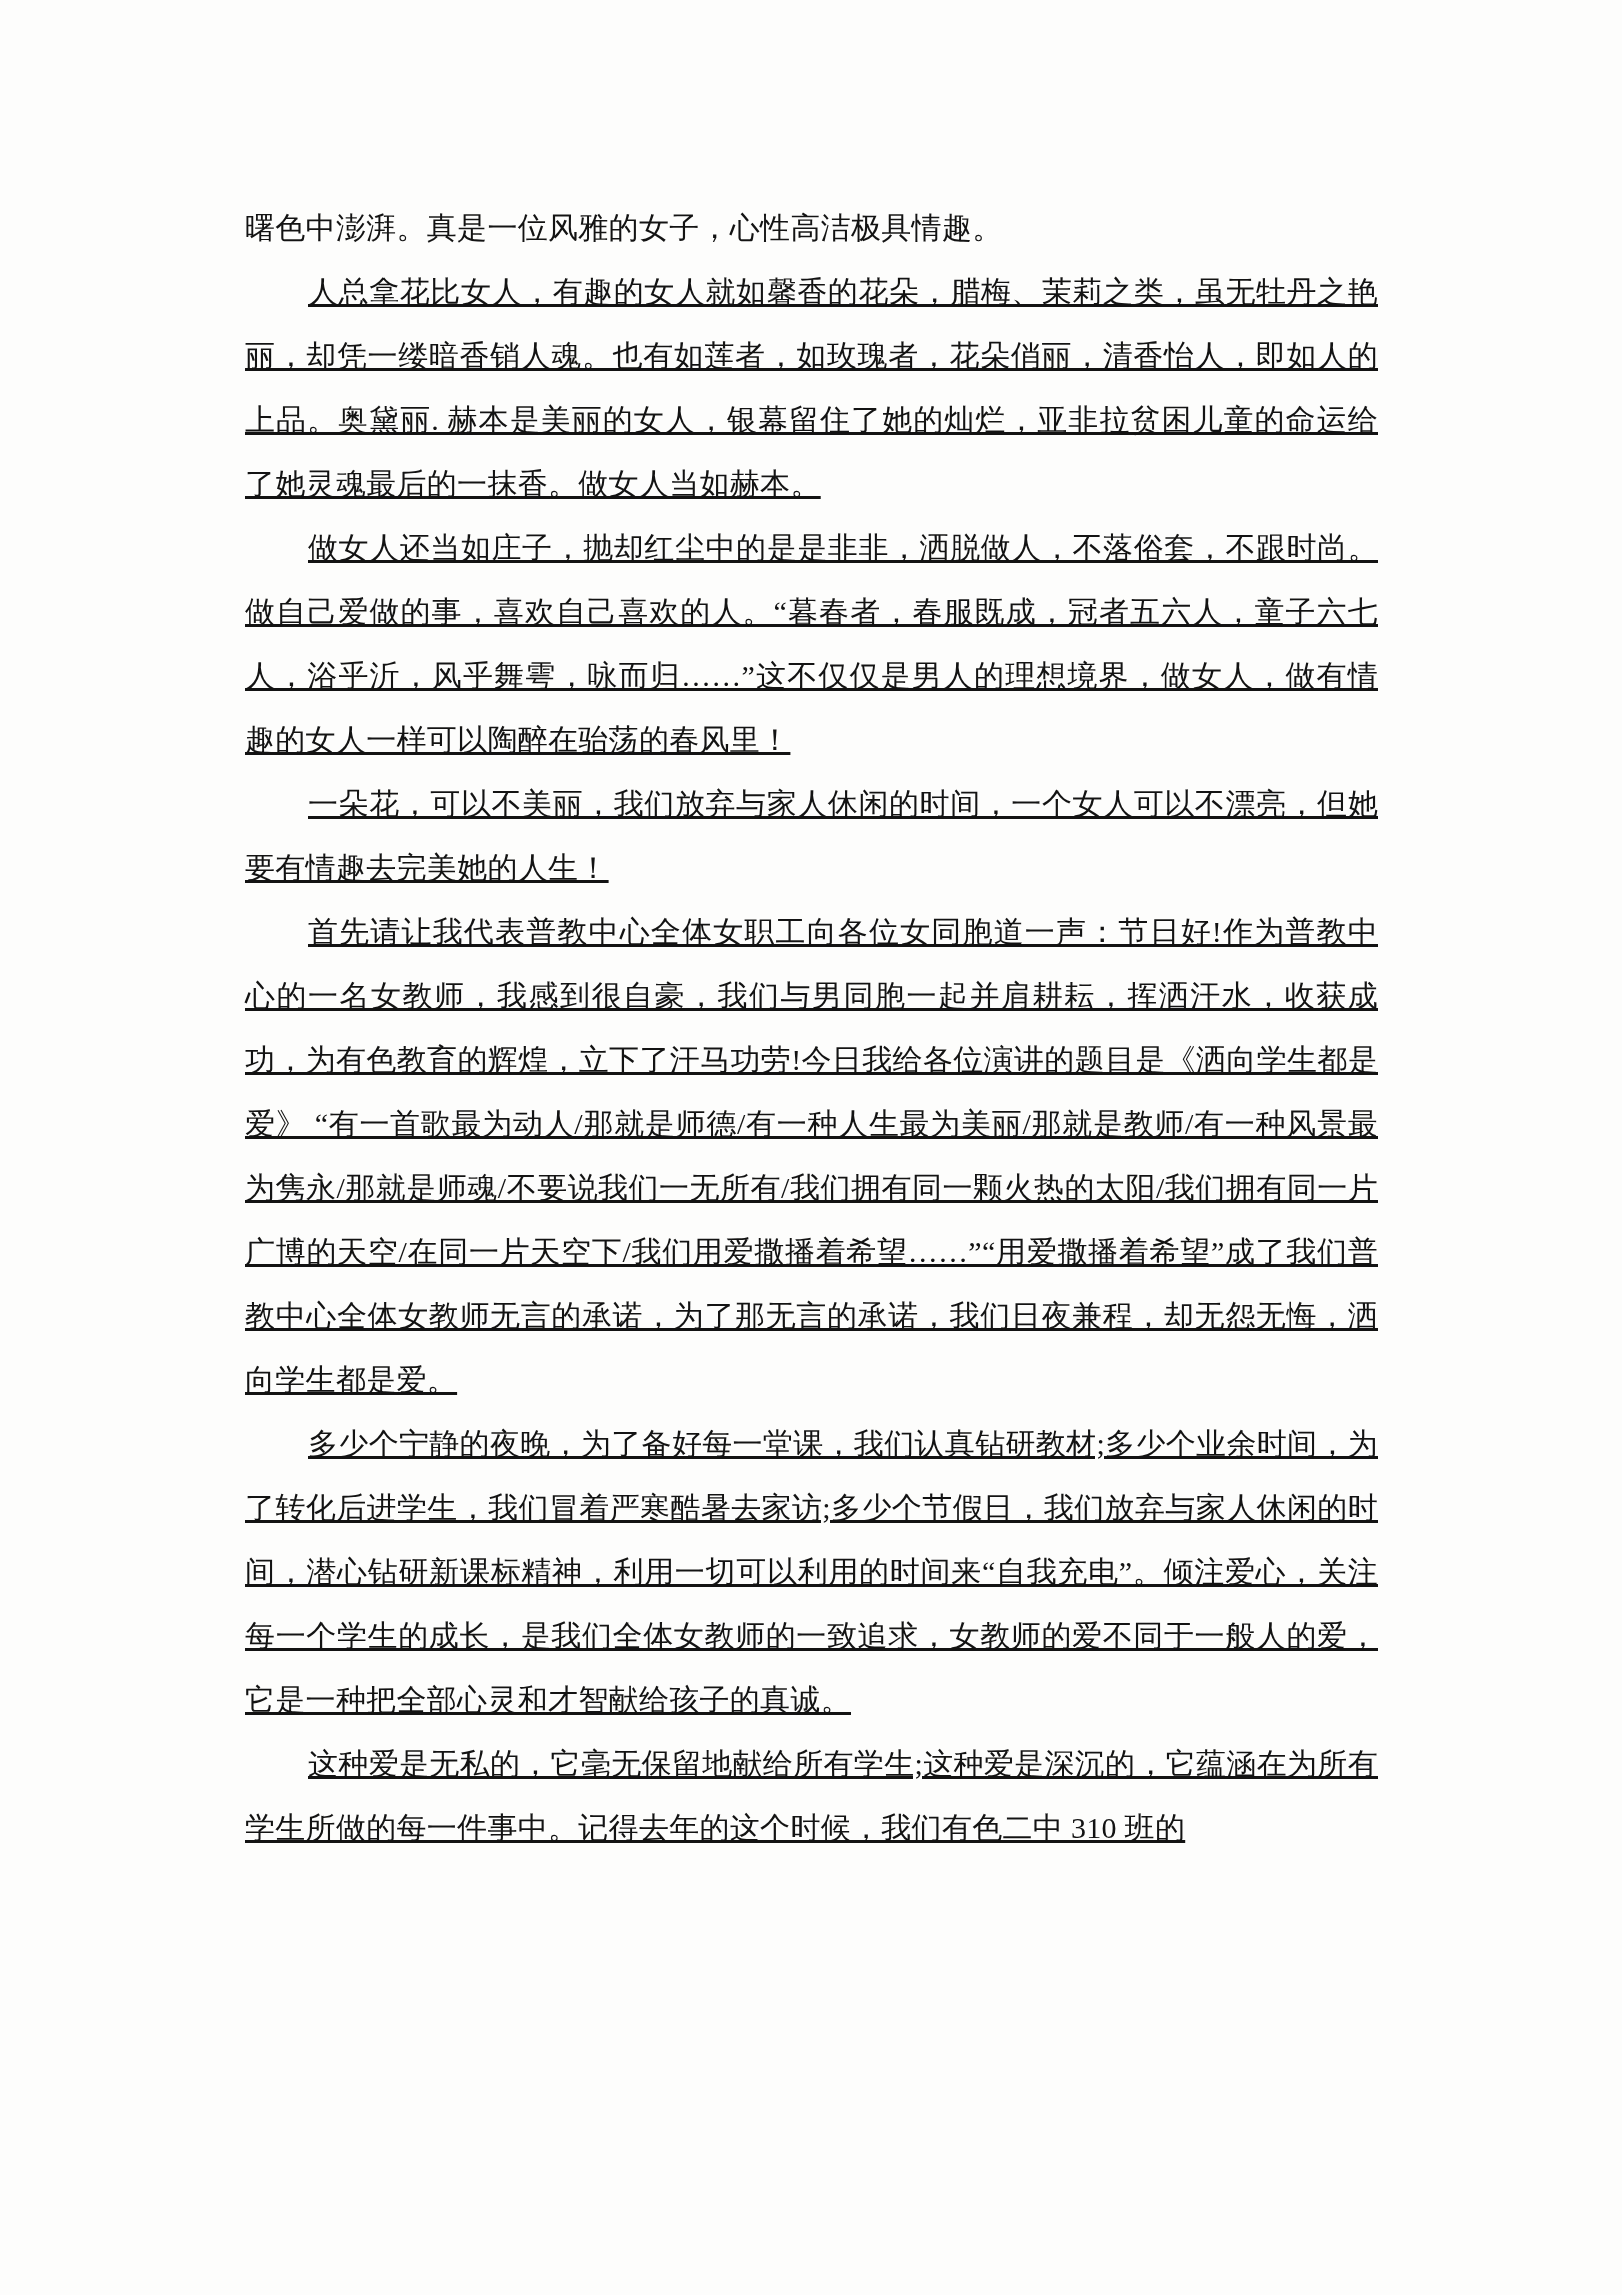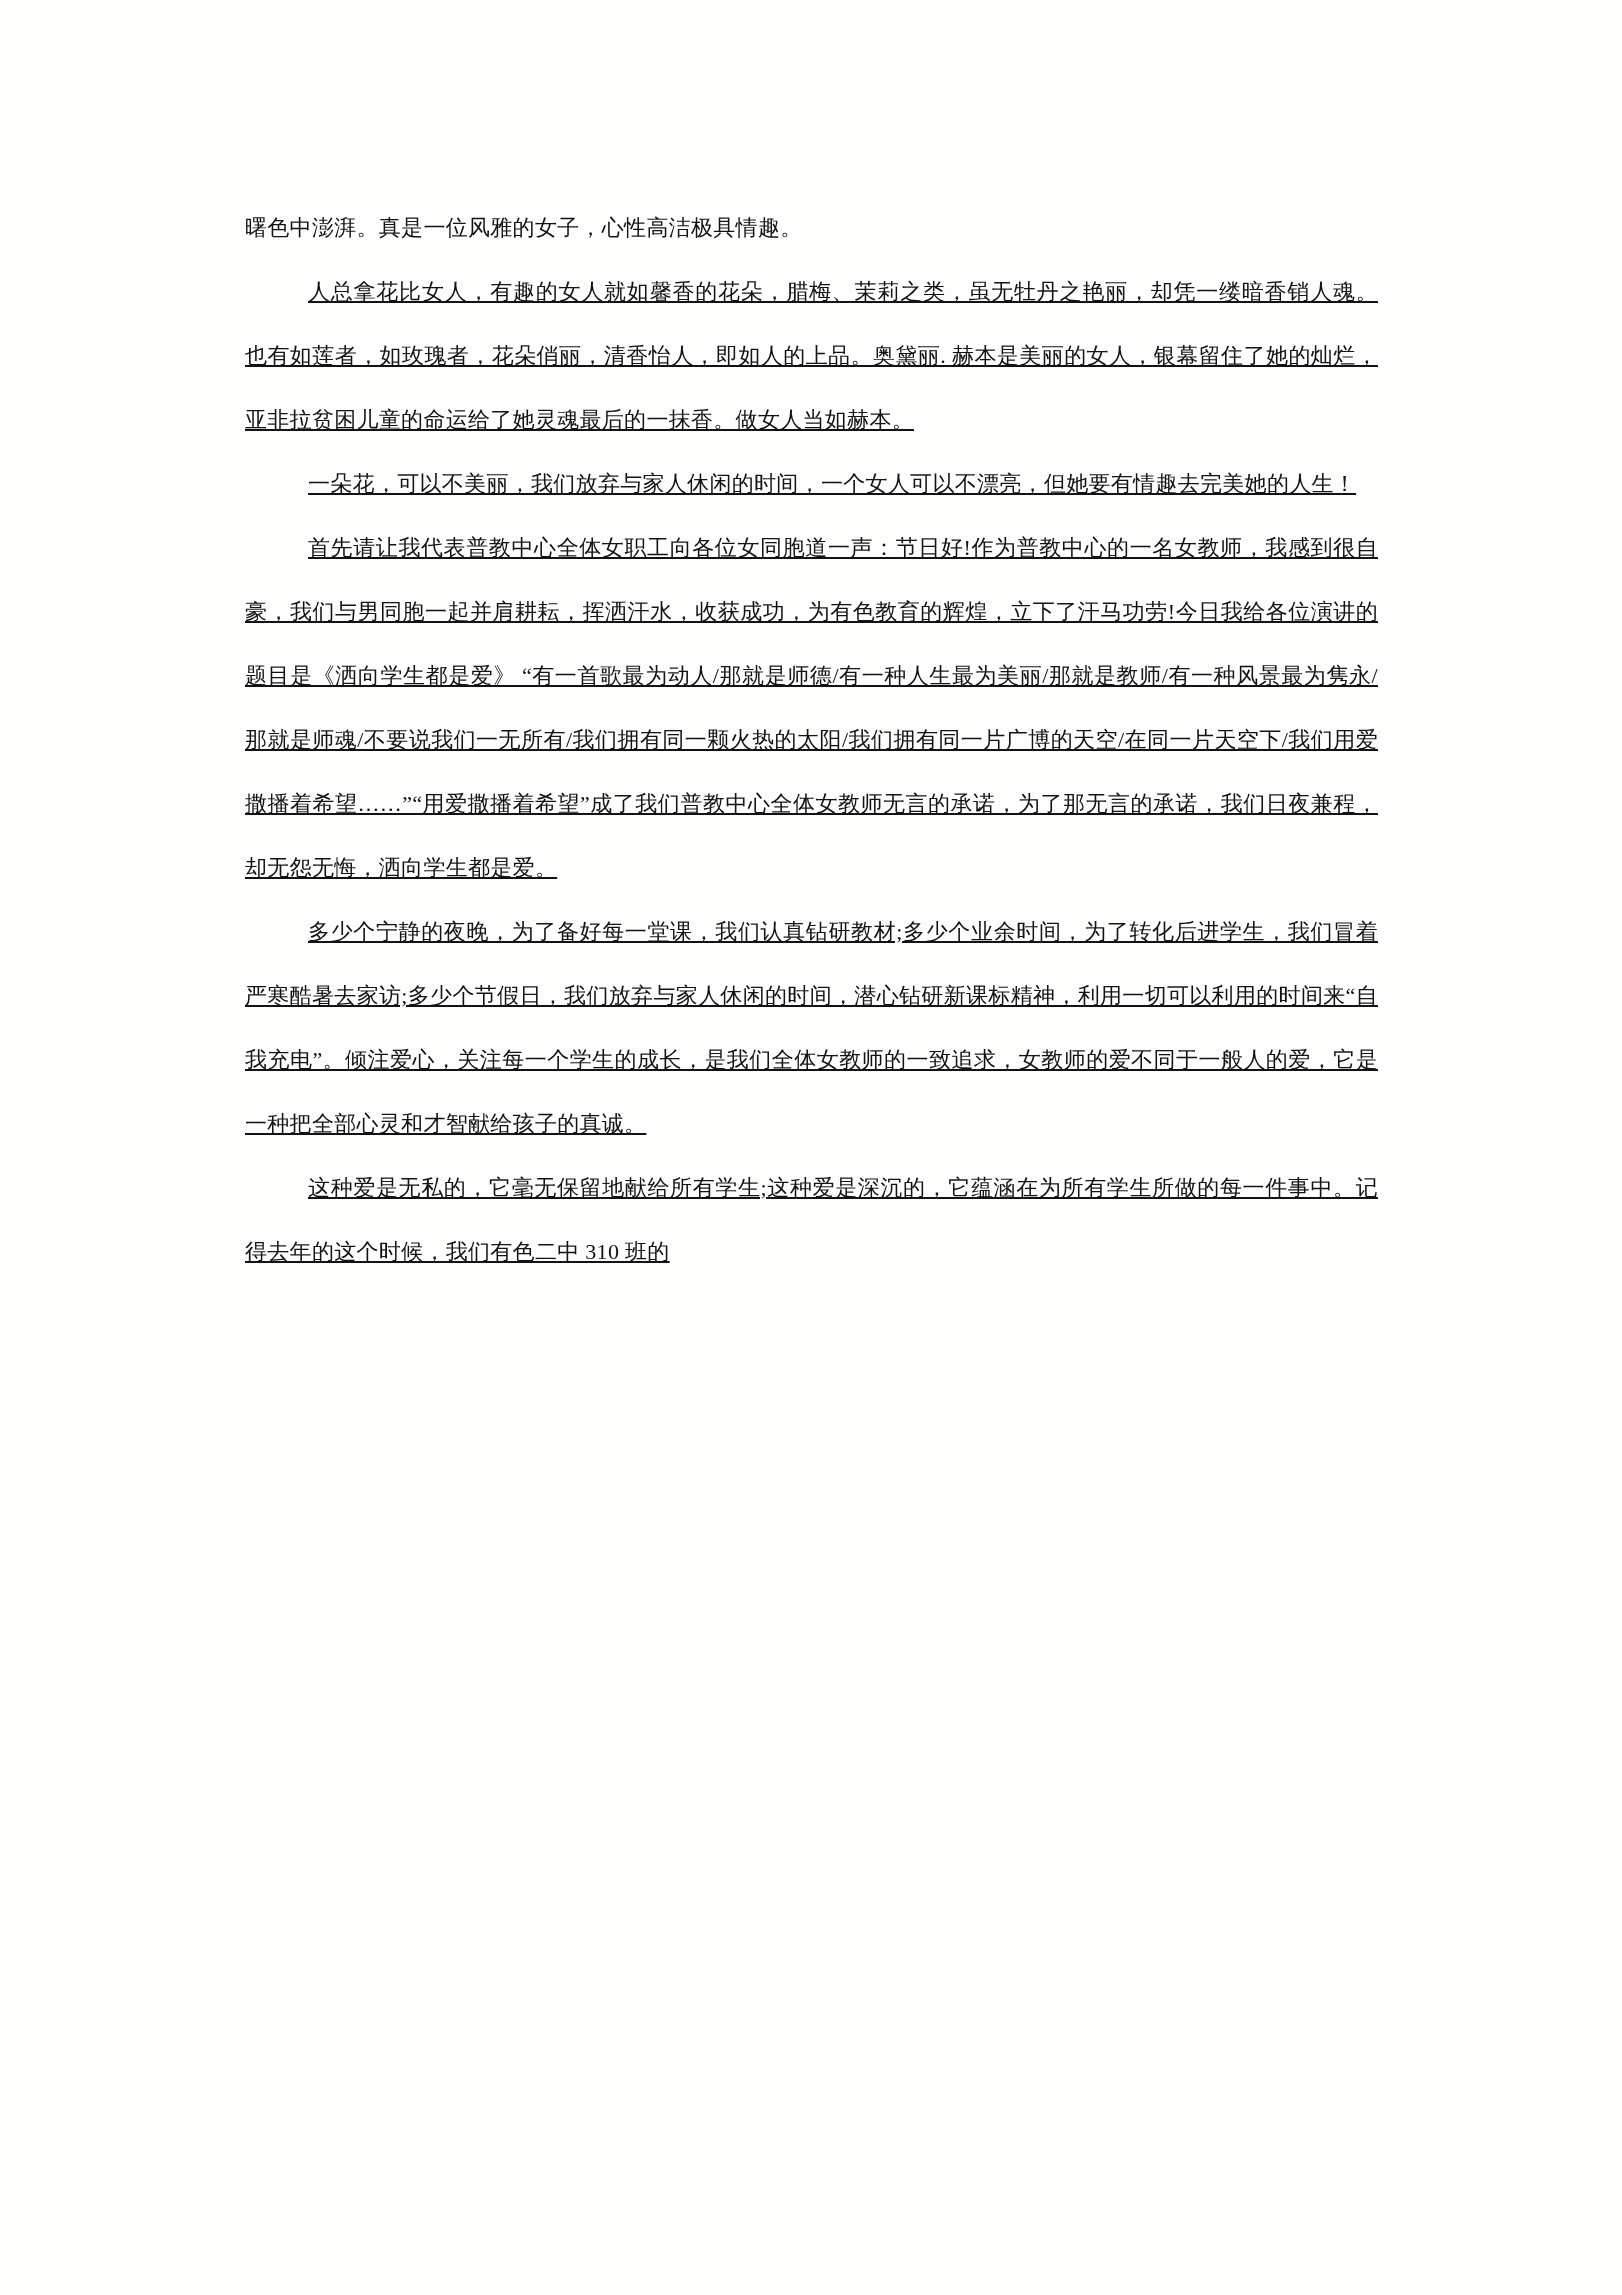--- a/index.html
+++ b/index.html
@@ -18,40 +18,41 @@
     position: absolute;
     inset: 0;
     background: #fdfdfc;
   }
   .text-block {
     position: absolute;
     left: 245px;
     top: 196px;
     width: 1133px;
     color: #131313;
-    font-size: 22px;
+    font-size: 30px;
     line-height: 64px;
     text-align: justify;
     letter-spacing: 0.3px;
   }
   .para {
     margin: 0;
     padding: 0;
   }
   .para.indent {
     text-indent: 63px;
     text-decoration: underline;
   }
 </style>
 </head>
 <body>
 
 <div class="sheet">
   <div class="text-block" style="background: rgb(253, 253, 252); color: rgb(19, 19, 19);">
       <p class="para">曙色中澎湃。真是一位风雅的女子，心性高洁极具情趣。</p>
       <p class="para indent">人总拿花比女人，有趣的女人就如馨香的花朵，腊梅、茉莉之类，虽无牡丹之艳丽，却凭一缕暗香销人魂。也有如莲者，如玫瑰者，花朵俏丽，清香怡人，即如人的上品。奥黛丽. 赫本是美丽的女人，银幕留住了她的灿烂，亚非拉贫困儿童的命运给了她灵魂最后的一抹香。做女人当如赫本。</p>
+      <p class="para indent">做女人还当如庄子，抛却红尘中的是是非非，洒脱做人，不落俗套，不跟时尚。做自己爱做的事，喜欢自己喜欢的人。“暮春者，春服既成，冠者五六人，童子六七人，浴乎沂，风乎舞雩，咏而归……”这不仅仅是男人的理想境界，做女人，做有情趣的女人一样可以陶醉在骀荡的春风里！</p>
       <p class="para indent">一朵花，可以不美丽，我们放弃与家人休闲的时间，一个女人可以不漂亮，但她要有情趣去完美她的人生！</p>
       <p class="para indent">首先请让我代表普教中心全体女职工向各位女同胞道一声：节日好!作为普教中心的一名女教师，我感到很自豪，我们与男同胞一起并肩耕耘，挥洒汗水，收获成功，为有色教育的辉煌，立下了汗马功劳!今日我给各位演讲的题目是《洒向学生都是爱》 “有一首歌最为动人/那就是师德/有一种人生最为美丽/那就是教师/有一种风景最为隽永/那就是师魂/不要说我们一无所有/我们拥有同一颗火热的太阳/我们拥有同一片广博的天空/在同一片天空下/我们用爱撒播着希望……”“用爱撒播着希望”成了我们普教中心全体女教师无言的承诺，为了那无言的承诺，我们日夜兼程，却无怨无悔，洒向学生都是爱。</p>
       <p class="para indent">多少个宁静的夜晚，为了备好每一堂课，我们认真钻研教材;多少个业余时间，为了转化后进学生，我们冒着严寒酷暑去家访;多少个节假日，我们放弃与家人休闲的时间，潜心钻研新课标精神，利用一切可以利用的时间来“自我充电”。倾注爱心，关注每一个学生的成长，是我们全体女教师的一致追求，女教师的爱不同于一般人的爱，它是一种把全部心灵和才智献给孩子的真诚。</p>
       <p class="para indent">这种爱是无私的，它毫无保留地献给所有学生;这种爱是深沉的，它蕴涵在为所有学生所做的每一件事中。记得去年的这个时候，我们有色二中 310 班的</p>
     </div>
 </div>
 
 
 </body></html>

